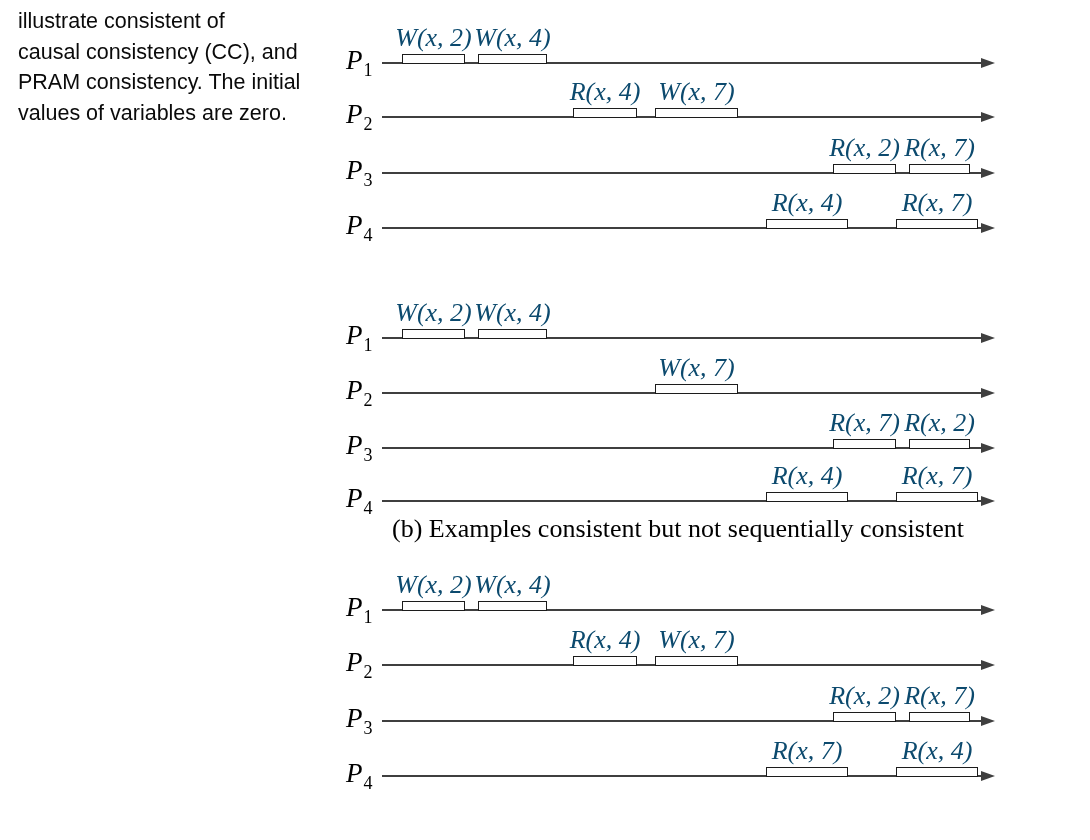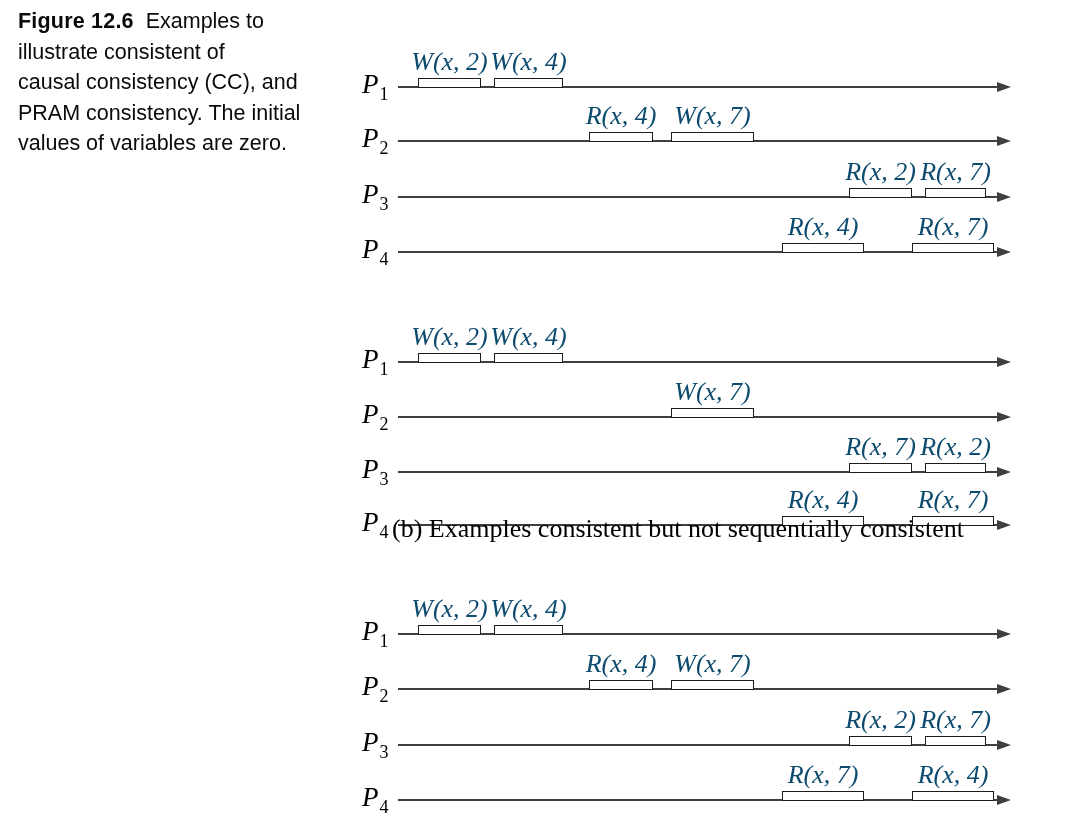--- a/index.html
+++ b/index.html
@@ -25,21 +25,21 @@
     width: 300px;
     font-family: "Liberation Sans", sans-serif;
     font-size: 21.5px;
     line-height: 30.5px;
     color: #0a0a0a;
   }
   .figcap .fc-line { white-space: nowrap; }
   .figcap .fc-label { font-weight: bold; letter-spacing: 0.2px; }
   
   .diagram { position: absolute; left: 0; top: 0; width: 1090px; height: 840px; pointer-events: none; }
-  .row { position: absolute; left: 16px; width: 1030px; height: 60px; margin-top: 24px; }
+  .row { position: absolute; left: 0; width: 1030px; height: 60px; }
   .plabel {
     position: absolute;
     left: 346px;
     top: 27px;
     font-family: "Liberation Serif", serif;
     font-style: italic;
     font-size: 27px;
     line-height: 30px;
     color: #000;
   }
@@ -98,21 +98,20 @@
     white-space: nowrap;
     color: #000;
   }
 </style>
 </head>
 <body>
 
 <div id="stage">
 
   <div class="figcap">
-    <div class="fc-line"><span class="fc-label">Figure 12.6</span>&nbsp; <span>Examples to</span></div>
     <div class="fc-line">illustrate consistent of</div>
     <div class="fc-line">causal consistency (CC), and</div>
     <div class="fc-line">PRAM consistency. The initial</div>
     <div class="fc-line">values of variables are zero.</div>
   </div>
 
   <div class="diagram">
 
     <div class="row" style="top:18px">
       <div class="plabel"><span>P</span><sub>1</sub></div>

